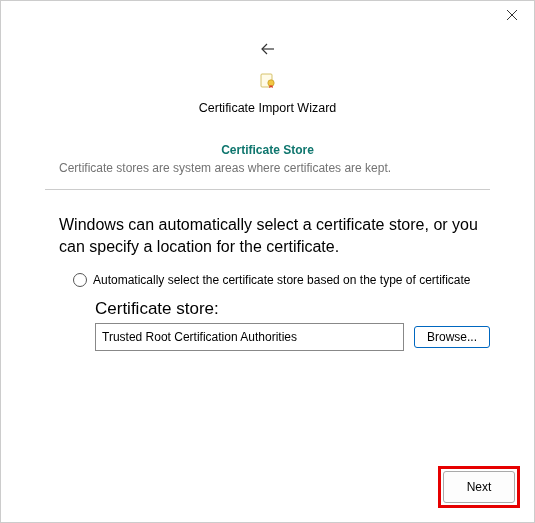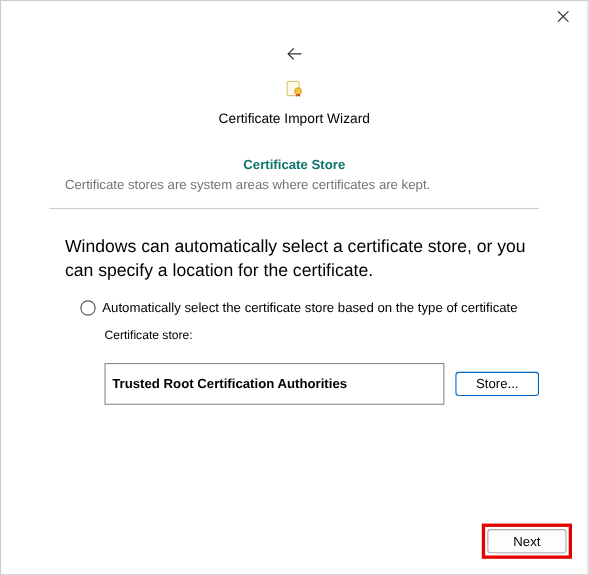--- a/index.html
+++ b/index.html
@@ -108,38 +108,37 @@
       width: 7px;
       height: 7px;
       border-radius: 50%;
       background: #0067c0;
     }
     .store-section {
       padding-left: 50px;
       margin-top: 2px;
     }
     .store-label {
-      font-size: 11px;
-      color: #000;
-      margin-bottom: 19px;
+      font-size: 17px;
+      color: #000;
+      margin-bottom: 4px;
     }
     .store-row {
       display: flex;
       gap: 10px;
       align-items: center;
     }
     .store-input {
       flex: 1;
       border: 1px solid #888;
       height: 28px;
-      padding: 18px 6px;
+      padding: 8px 6px;
       font-size: 12px;
       font-family: inherit;
       background: #fff;
-      font-weight: bold;
     }
     .browse-btn {
       height: 22px;
       min-width: 76px;
       border: 1px solid #0067c0;
       border-radius: 3px;
       background: #fff;
       font-size: 12px;
       font-family: inherit;
       color: #000;
@@ -147,21 +146,21 @@
     }
     .footer {
       position: absolute;
       bottom: 14px;
       right: 14px;
       display: flex;
       gap: 8px;
       align-items: center;
     }
     .btn {
-      height: 22px;
+      height: 32px;
       min-width: 72px;
       border: 1px solid #aaa;
       border-radius: 3px;
       background: #fdfdfd;
       font-size: 12px;
       font-family: inherit;
       color: #000;
     }
     .next-wrap {
       border: 3px solid #e60000;
@@ -207,21 +206,21 @@
     <div class="radio-row">
       <span class="radio-outer"></span>
       <span>Automatically select the certificate store based on the type of certificate</span>
     </div>
   </div>
 
   <div class="store-section">
     <div class="store-label">Certificate store:</div>
     <div class="store-row">
       <input class="store-input" type="text" readonly="" value="Trusted Root Certification Authorities" style="">
-      <button class="browse-btn">Store...</button>
+      <button class="browse-btn">Browse...</button>
     </div>
   </div>
 </div>
 
 <div class="footer">
   <span class="next-wrap">
     <button class="btn">Next</button>
   </span>
 </div>
 

